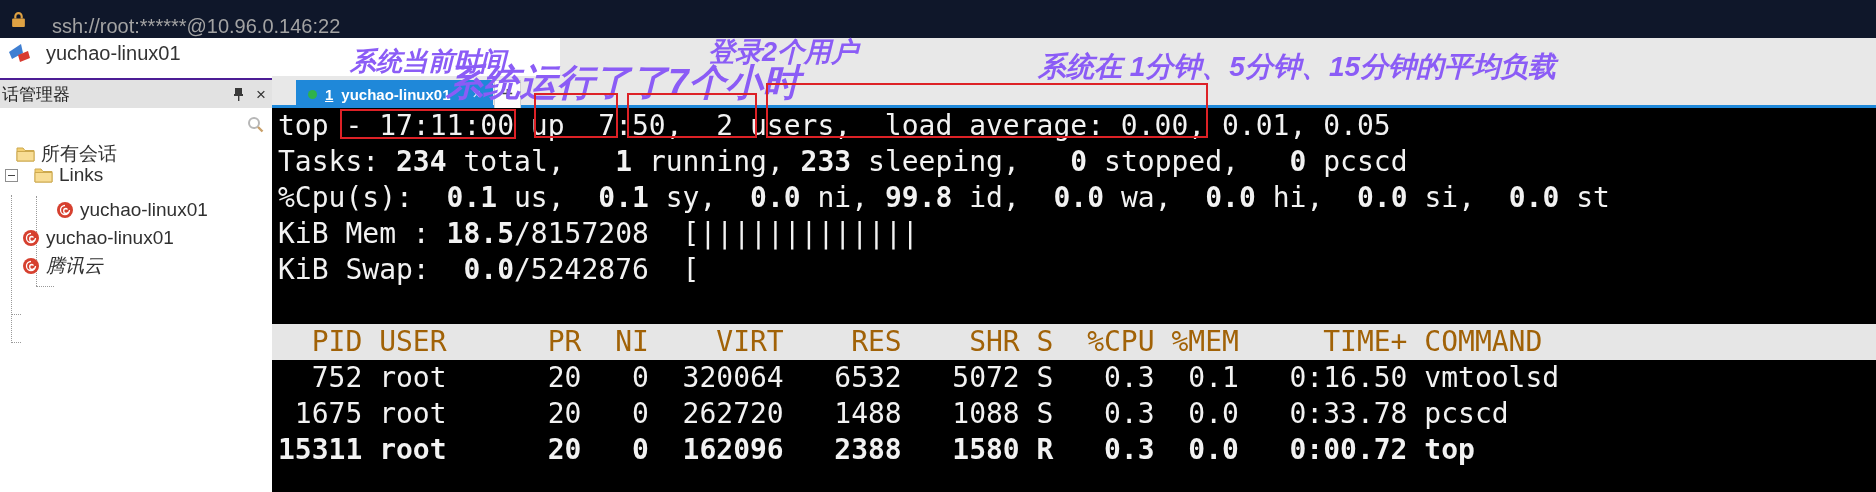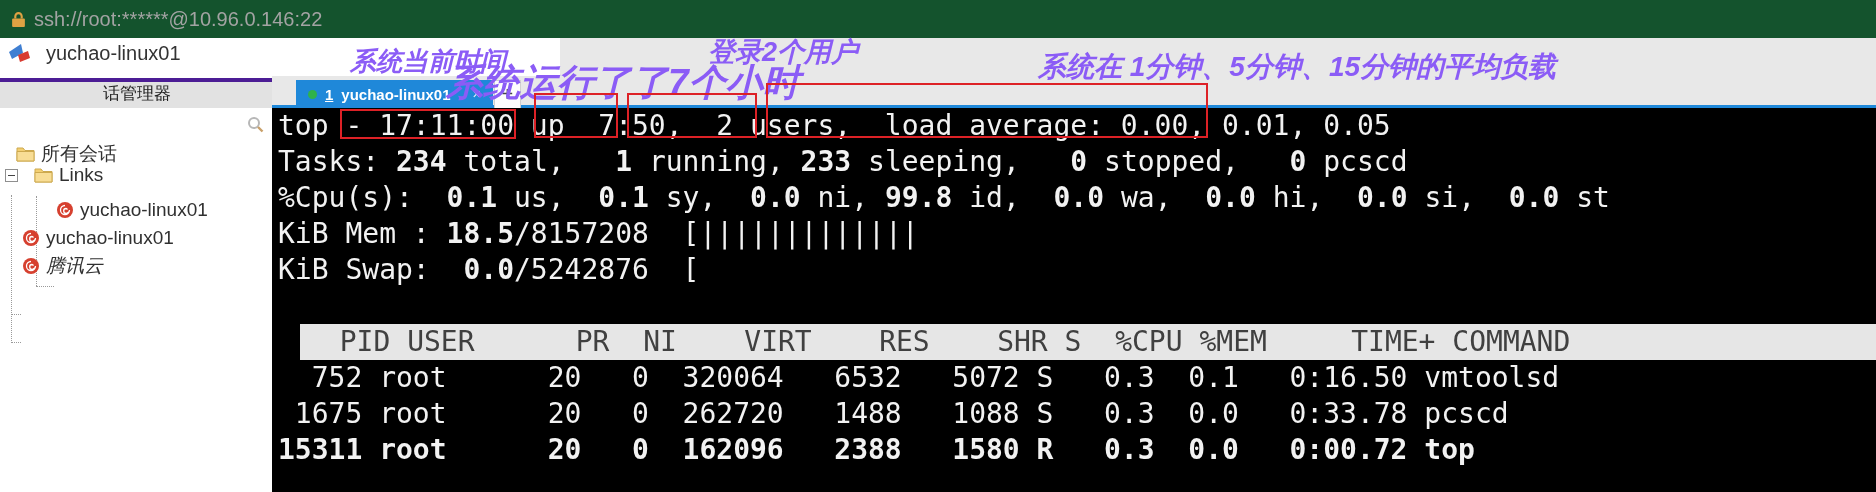--- a/index.html
+++ b/index.html
@@ -1,36 +1,36 @@
 <!DOCTYPE html>
 <html><head>
 <meta charset="utf-8">
 <style>
   * { margin:0; padding:0; box-sizing:border-box; }
   body { font-family:"Liberation Sans","DejaVu Sans",sans-serif; background:#fff; }
   #app { position:relative; width:1876px; height:492px; overflow:hidden; background:#fff; }
 
   
-  #titlebar { position:absolute; left:0; top:0; width:1876px; height:38px; background:#14532d; display:flex; align-items:center; }
+  #titlebar { position:absolute; left:0; top:0; width:1876px; height:38px; background:#0f172a; display:flex; align-items:flex-end;padding-left:18px; }
   #address { color:#a3a3a3; font-size:20px; margin-left:34px; }
   #lock-icon { position:absolute; left:10px; top:11px; }
 
   
   #band-mid-left { position:absolute; left:0; top:38px; width:560px; height:38px; background:#ffffff; }
   #band-mid-right { position:absolute; left:560px; top:38px; width:1316px; height:38px; background:#e8e8e8; }
   #toolbar-session { position:absolute; left:8px; top:42px; display:flex; align-items:center; gap:14px; }
   #toolbar-session-label { color:#333; font-size:20px; }
 
   
   #band-tab { position:absolute; left:0; top:76px; width:1876px; height:32px; background:#e8e8e8; }
   #tab-underline { position:absolute; left:272px; top:105px; width:1604px; height:3px; background:#1f88d9; }
 
   
   #sidebar { position:absolute; left:0; top:76px; width:272px; height:416px; background:#ffffff; }
-  #sidebar-header { position:absolute; left:0; top:2px; width:272px; height:30px; background:#e2e2e2; border-top:4px solid #4c1d95; display:flex; align-items:center;flex-direction:column; }
+  #sidebar-header { position:absolute; left:0; top:2px; width:272px; height:30px; background:#e2e2e2; border-top:2px solid #4c1d95; display:flex; align-items:center; }
   #sidebar-title { font-size:17px; color:#222; margin-left:2px; }
   #sidebar-header .hdr-icons { margin-left:auto; display:flex; align-items:center; gap:10px; padding-right:6px; }
   #sidebar-close { font-size:17px; color:#333; line-height:1; }
   #sidebar-search-row { position:absolute; left:0; top:32px; width:272px; height:32px; background:#fff; }
   #search-icon { position:absolute; right:8px; top:8px; }
 
   .tree-item { position:absolute; display:flex; align-items:center; gap:6px; height:28px; font-size:19px; color:#303030; }
   .dotline { position:absolute; border-left:1px dotted #9a9a9a; width:0; }
   .dotstub { position:absolute; border-top:1px dotted #9a9a9a; height:0; }
   .expander { width:13px; height:13px; border:1px solid #8f8f8f; background:#fff; position:relative; flex:0 0 auto; }
@@ -42,21 +42,21 @@
   #tab-dot { width:9px; height:9px; border-radius:50%; background:#2fb24c; }
   #tab-number { font-weight:bold; font-size:15px; text-decoration:underline; }
   #tab-title { font-weight:bold; font-size:15px; }
   #tab-close { font-size:14px; color:#e8f2fb; margin-left:14px; }
   #new-tab-button { width:27px; background:#fdfdfd; border:1px solid #d0d0d0; border-bottom:none; color:#444; font-size:20px; display:flex; align-items:center; justify-content:center; margin-left:1px; }
 
   
   #terminal { position:absolute; left:272px; top:108px; width:1604px; height:384px; background:#000; color:#f2f2f2; font-family:"DejaVu Sans Mono","Liberation Mono",monospace; font-size:28px; line-height:36px; }
   .tline { white-space:pre; height:36px; padding-left:6px; }
   .tb { font-weight:bold; }
-  #process-header { background:#e6e6e6; color:#404040;margin-left:28px; }
+  #process-header { background:#e6e6e6; color:#a16207; }
 
   
   .ann { position:absolute; color:#8b5cf6; font-weight:bold; white-space:nowrap;font-style:italic; }
   #ann-current-time { left:350px; top:44px; font-size:26px; }
   #ann-uptime { left:446px; top:58px; font-size:37px; }
   #ann-users { left:708px; top:34px; font-size:27px; }
   #ann-load { left:1038px; top:48px; font-size:28px; }
   .ann-box { position:absolute; border:2px solid #dd2126; background:transparent; }
   #box-time { left:340px; top:109px; width:176px; height:30px; }
   #box-uptime { left:534px; top:93px; width:84px; height:45px; }

